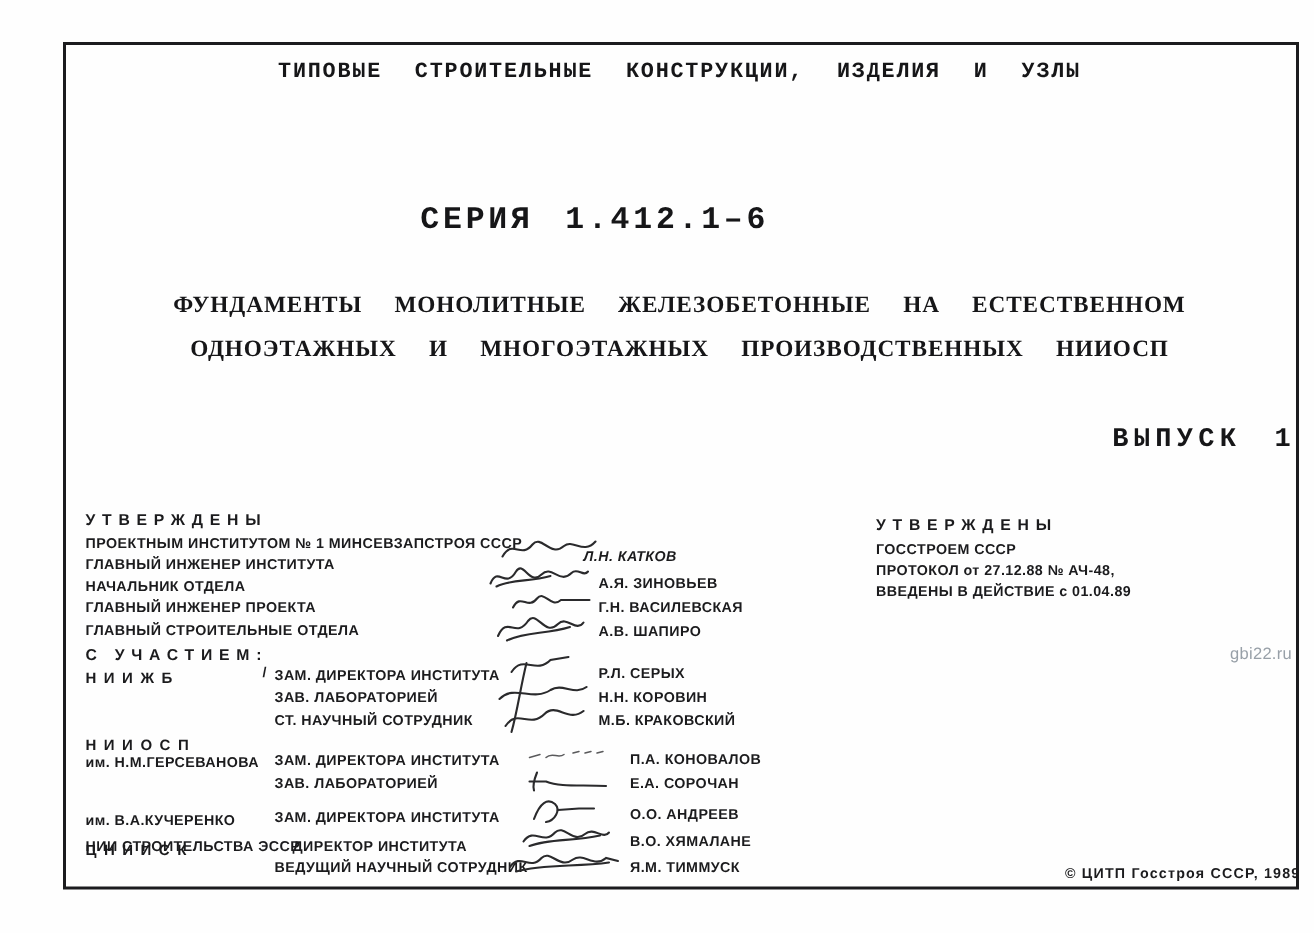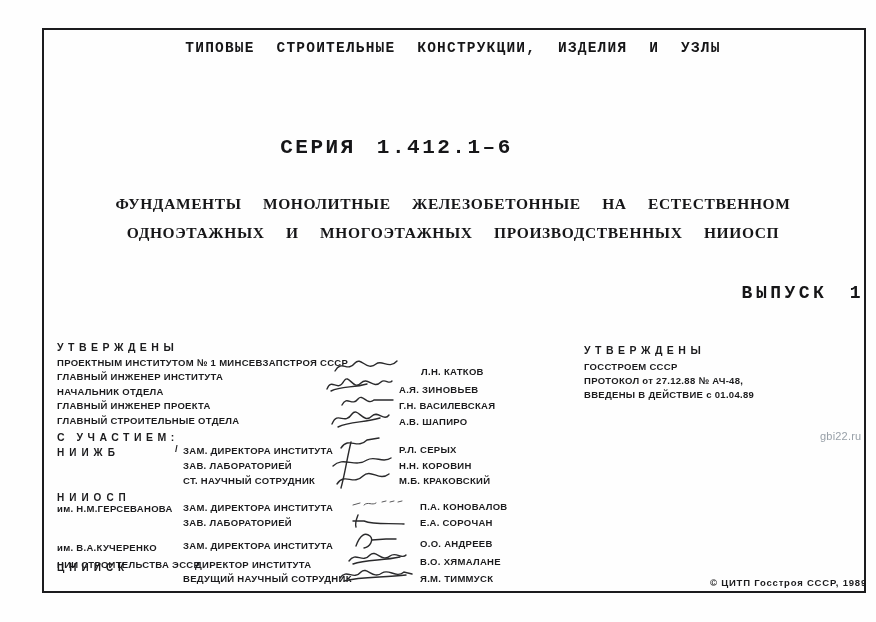--- a/index.html
+++ b/index.html
@@ -62,21 +62,21 @@
 
   <div class="t serif issue-title">ВЫПУСК 1</div>
 
   <div class="t small spaced" style="left:57px;top:341px;">УТВЕРЖДЕНЫ</div>
   <div class="t small" style="left:57px;top:357px;">ПРОЕКТНЫМ ИНСТИТУТОМ № 1 МИНСЕВЗАПСТРОЯ СССР</div>
   <div class="t small" style="left:57px;top:371px;">ГЛАВНЫЙ ИНЖЕНЕР ИНСТИТУТА</div>
   <div class="t small" style="left:57px;top:386px;">НАЧАЛЬНИК ОТДЕЛА</div>
   <div class="t small" style="left:57px;top:400px;">ГЛАВНЫЙ ИНЖЕНЕР ПРОЕКТА</div>
   <div class="t small" style="left:57px;top:415px;">ГЛАВНЫЙ СТРОИТЕЛЬНЫЕ ОТДЕЛА</div>
 
-  <div class="t small" style="left:421px;top:366px;">Л.Н. КАТКОВ</div>
+  <div class="t small" style="left:389px;top:366px;font-style:italic;">Л.Н. КАТКОВ</div>
   <div class="t small" style="left:399px;top:384px;">А.Я. ЗИНОВЬЕВ</div>
   <div class="t small" style="left:399px;top:400px;">Г.Н. ВАСИЛЕВСКАЯ</div>
   <div class="t small" style="left:399px;top:416px;">А.В. ШАПИРО</div>
 
   <div class="t small spaced" style="left:584px;top:344px;">УТВЕРЖДЕНЫ</div>
   <div class="t small" style="left:584px;top:361px;">ГОССТРОЕМ СССР</div>
   <div class="t small" style="left:584px;top:375px;">ПРОТОКОЛ от 27.12.88 № АЧ-48,</div>
   <div class="t small" style="left:584px;top:389px;">ВВЕДЕНЫ В ДЕЙСТВИЕ с 01.04.89</div>
 
   <div class="t small spaced" style="left:57px;top:431px;">С УЧАСТИЕМ:</div>

